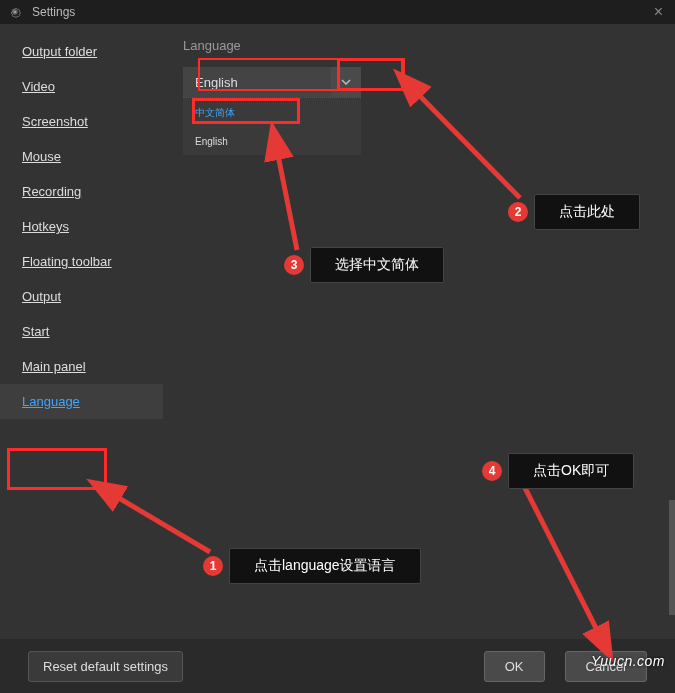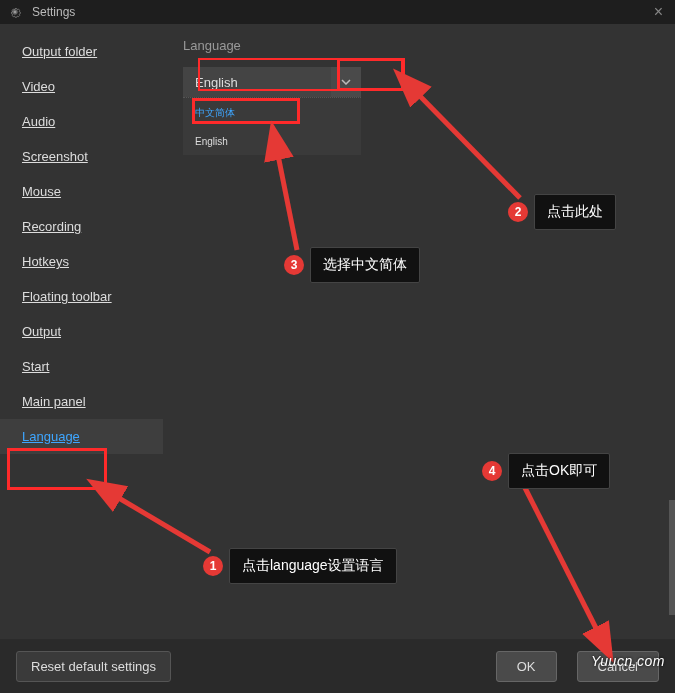--- a/index.html
+++ b/index.html
@@ -19,32 +19,32 @@
 .section-label { font-size: 13px; color: #999; margin-bottom: 14px; }
 
 .dropdown { width: 178px; height: 30px; background: #444; display: flex; align-items: center; cursor: pointer; position: relative; }
 .dropdown-text { flex: 1; padding: 0 12px; font-size: 13px; color: #ddd; }
 .dropdown-btn { width: 30px; height: 30px; background: #4a4a4a; display: flex; align-items: center; justify-content: center; }
 
 .options { width: 178px; background: #3a3a3a; border-top: 1px dotted #555; }
 .option { padding: 8px 12px; font-size: 10px; color: #ddd; cursor: pointer; }
 .option.highlighted { color: #3ea6ff; }
 
-.footer { position: absolute; left: 0; right: 0; bottom: 0; height: 53px; background: #2a2a2a; display: flex; align-items: center; padding: 0 16px; }
+.footer { position: absolute; left: 0; right: 0; bottom: 0; height: 53px; background: #2a2a2a; display: flex; align-items: center; padding: 0 28px; }
 .reset-btn { background: #3a3a3a; border: 1px solid #555; color: #ddd; font-size: 13px; padding: 7px 14px; border-radius: 3px; cursor: pointer; }
 .right-buttons { margin-left: auto; display: flex; gap: 20px; }
 .btn { background: #4a4a4a; border: 1px solid #666; color: #ddd; font-size: 13px; padding: 7px 20px; border-radius: 3px; cursor: pointer; }
 
 .scrollbar-gap { position: absolute; right: 0; top: 500px; width: 6px; height: 115px; background: #555; }
 
 
 .annot { position: absolute; pointer-events: none; z-index: 100; }
 .redbox { position: absolute; border: 3px solid #ff2a2a; pointer-events: none; z-index: 90; }
 .badge { width: 20px; height: 20px; background: #e53935; color: #fff; border-radius: 50%; display: inline-flex; align-items: center; justify-content: center; font-size: 12px; font-weight: bold; }
-.tip { background: #111; color: #fff; border: 1px solid #444; padding: 8px 12px; font-size: 14px; border-radius: 2px; display: inline-block; }
+.tip { background: #111; color: #fff; border: 1px solid #444; padding: 8px 24px; font-size: 14px; border-radius: 2px; display: inline-block; }
 .annot-row { display: flex; align-items: center; gap: 6px; }
 
 .watermark { position: absolute; right: 10px; bottom: 24px; color: #fff; font-size: 14px; font-style: italic; letter-spacing: 0.5px; z-index: 200; text-shadow: 0 0 3px #000; margin-top: 48px; }
 
 svg.arrow { position: absolute; pointer-events: none; z-index: 95; overflow: visible; }
 </style>
 </head>
 <body>
 
 <div class="titlebar">
@@ -55,21 +55,20 @@
       </svg>
   </span>
   <span>Settings</span>
   <span class="close">×</span>
 </div>
 
 <div class="body-area">
   <div class="sidebar">
     <div class="sidebar-item">Output folder</div>
     <div class="sidebar-item">Video</div>
-    <div class="sidebar-item">Audio</div>
     <div class="sidebar-item">Screenshot</div>
     <div class="sidebar-item">Mouse</div>
     <div class="sidebar-item">Recording</div>
     <div class="sidebar-item">Hotkeys</div>
     <div class="sidebar-item">Floating toolbar</div>
     <div class="sidebar-item">Output</div>
     <div class="sidebar-item">Start</div>
     <div class="sidebar-item">Main panel</div>
     <div class="sidebar-item active">Language</div>
   </div>

